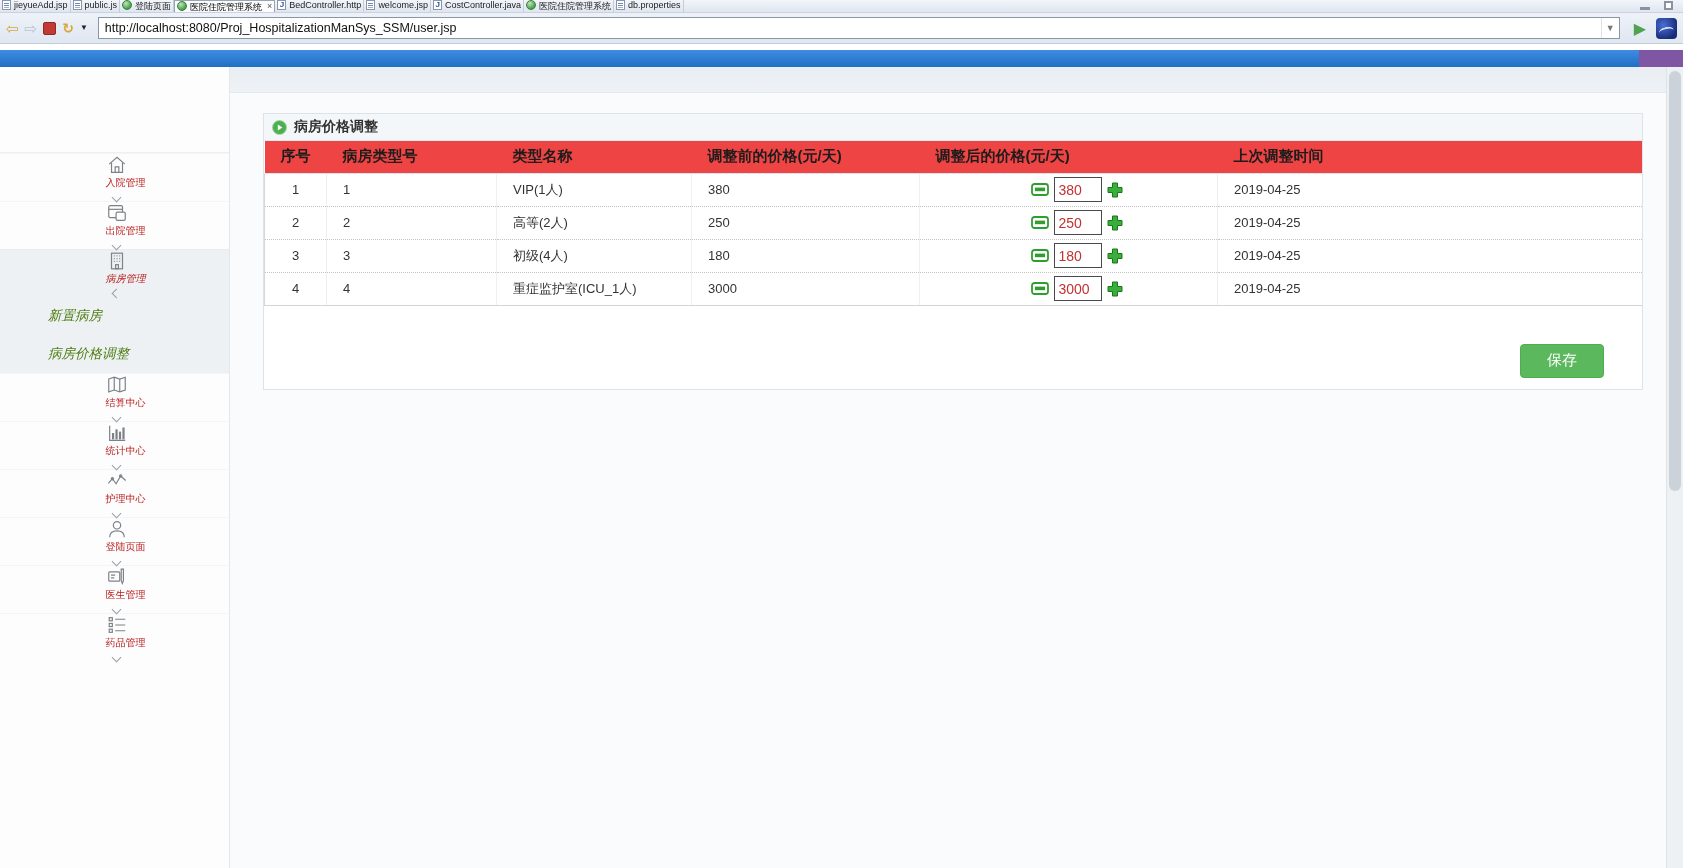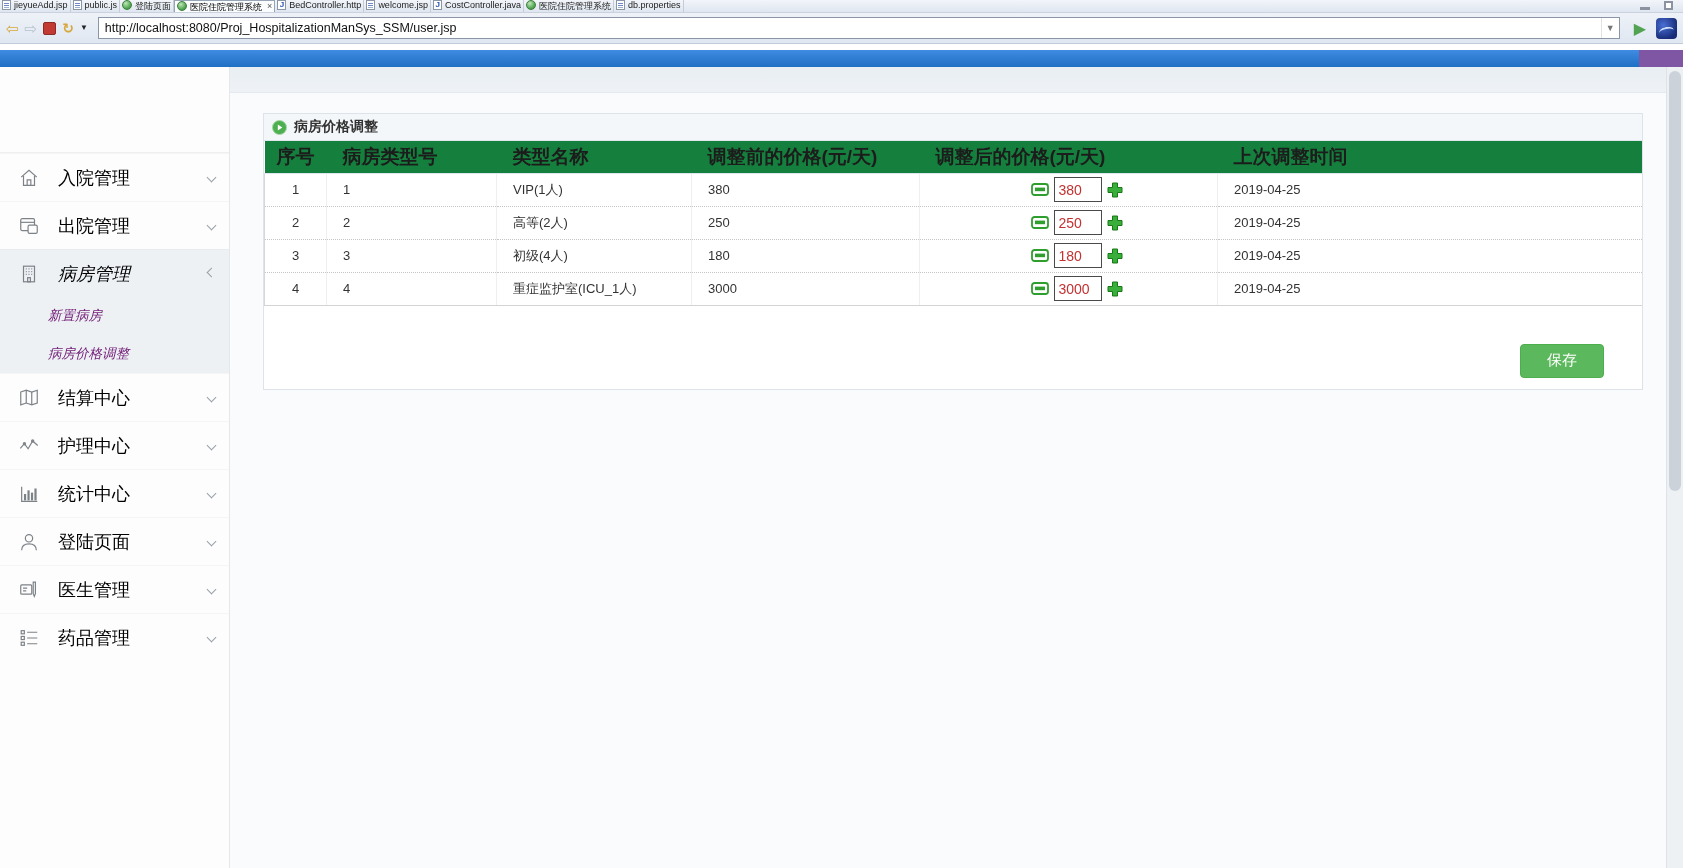--- a/index.html
+++ b/index.html
@@ -45,41 +45,41 @@
 
   .topbar { position:absolute; top:5px; left:0; width:1683px; height:17px;
             background:linear-gradient(#3f8ce2,#1f6fc5); }
   .topbar .purple { position:absolute; right:0; top:0; width:44px; height:17px; background:#7e56a3; }
 
   .pagebody { position:absolute; top:22px; left:0; width:1666px; height:801px; display:flex; }
 
   
   .sidebar { width:230px; background:#fdfdfd; border-right:1px solid #e4e8ec; position:relative; }
   .menu { margin-top:85px; border-top:1px solid #f0f0f0; }
-  .s-item { height:48px; display:flex; align-items:center; padding:0 14px 0 18px; color:#000000;
-            font-size:18px; cursor:pointer; border-top:1px solid #f5f5f5; }
+  .s-item { height:48px; display:flex; align-items:center; padding:0 14px 0 18px; color:#b91c1c;
+            font-size:10px; cursor:pointer; border-top:1px solid #f5f5f5;flex-direction:column; }
   .s-item .lbl { margin-left:18px; flex:1; }
   .s-item svg { stroke:#7d8287; fill:none; stroke-width:1.3; width:22px; height:22px; flex:none; }
   .s-item svg .fillbar { fill:#7d8287; stroke:none; }
   .chev { width:7px; height:7px; border-left:1.4px solid #9aa0a6; border-bottom:1.4px solid #9aa0a6; flex:none; }
   .chev.left { transform:rotate(-45deg); }
   .chev.down { transform:rotate(45deg); margin-top:-3px; }
   .s-group { background:#edf1f4;font-style:italic; }
-  .s-sub { height:38px; display:flex; align-items:center; padding-left:48px; font-size:13.5px; color:#701a75; cursor:pointer; }
+  .s-sub { height:38px; display:flex; align-items:center; padding-left:48px; font-size:13.5px; color:#4d7c0f; cursor:pointer; }
 
   
   .main { flex:1; background:#fafbfc; position:relative; }
   .main-topstrip { height:26px; background:linear-gradient(#e9eef3,#eef2f6); border-bottom:1px solid #e3e9ee; }
   .panel { margin:20px 23px 0 33px; background:#fff; border:1px solid #dde3e9; }
   .panel-head { height:27px; background:#f4f7f9; border-bottom:1px solid #e0e7ed; display:flex; align-items:center; padding-left:8px; gap:7px; }
   .play-ico { width:15px; height:15px; flex:none; }
   .panel-title { font-size:14px; font-weight:bold; color:#333; }
 
   table.price { border-collapse:collapse; width:100%; table-layout:fixed; }
-  table.price thead th { height:32px; background:#15803d; font-size:19px; color:#1c1c1c; text-align:left;
+  table.price thead th { height:32px; background:#ef4444; font-size:15px; color:#1c1c1c; text-align:left;
                          padding-left:16px; font-weight:bold; border-bottom:1px solid #dce6ef; }
   table.price thead th:first-child { text-align:center; padding-left:0; }
   table.price tbody td { height:33px; font-size:13px; color:#333; padding-left:16px;
                          border-bottom:1px dotted #c4c4c4; border-right:1px solid #efefef; background:#fff; }
   table.price tbody td:first-child { text-align:center; padding-left:0; border-left:1px solid #d8d8d8; }
   table.price tbody td:last-child { border-right:none; }
   table.price tbody tr:last-child td { border-bottom:1px solid #d4d4d4; }
   .adjust-cell { display:flex; align-items:center; justify-content:center; gap:5px; }
   .price-input { width:48px; height:25px; border:1px solid #4a4a4a; font-size:14px; color:#c43131;
                  padding:0 4px; font-family:"Liberation Sans","DejaVu Sans",sans-serif; background:#fff; }
@@ -207,37 +207,37 @@
           <svg viewBox="0 0 24 24">
             <path d="M3 5.5 L9 3.5 L15 5.5 L21 3.5 V17.5 L15 19.5 L9 17.5 L3 19.5 Z"></path>
               <path d="M9 3.5 V17.5 M15 5.5 V19.5"></path>
           </svg>
           <span class="lbl">结算中心</span>
           <span class="chev left"></span>
         </div>
 
         <div class="s-item">
           <svg viewBox="0 0 24 24">
-            <path d="M2.5 14.5 L7 9.5 L11 15 L16 6.5 L21.5 11.5"></path>
-              <circle cx="7" cy="9.5" r="1.2"></circle>
-              <circle cx="16" cy="6.5" r="1.2"></circle>
-          </svg>
-          <span class="lbl">护理中心</span>
-          <span class="chev left"></span>
-        </div>
-
-        <div class="s-item">
-          <svg viewBox="0 0 24 24">
             <path d="M4 4 V20 H21"></path>
               <rect class="fillbar" x="6.5" y="12" width="2.4" height="7"></rect>
               <rect class="fillbar" x="10.3" y="8" width="2.4" height="11"></rect>
               <rect class="fillbar" x="14.1" y="10.5" width="2.4" height="8.5"></rect>
               <rect class="fillbar" x="17.9" y="6" width="2.4" height="13"></rect>
           </svg>
           <span class="lbl">统计中心</span>
+          <span class="chev left"></span>
+        </div>
+
+        <div class="s-item">
+          <svg viewBox="0 0 24 24">
+            <path d="M2.5 14.5 L7 9.5 L11 15 L16 6.5 L21.5 11.5"></path>
+              <circle cx="7" cy="9.5" r="1.2"></circle>
+              <circle cx="16" cy="6.5" r="1.2"></circle>
+          </svg>
+          <span class="lbl">护理中心</span>
           <span class="chev left"></span>
         </div>
 
 
         <div class="s-item">
           <svg viewBox="0 0 24 24">
             <circle cx="12" cy="8" r="4"></circle>
               <path d="M4 21 C4 15.5 8 14 12 14 C16 14 20 15.5 20 21"></path>
           </svg>
           <span class="lbl">登陆页面</span>

